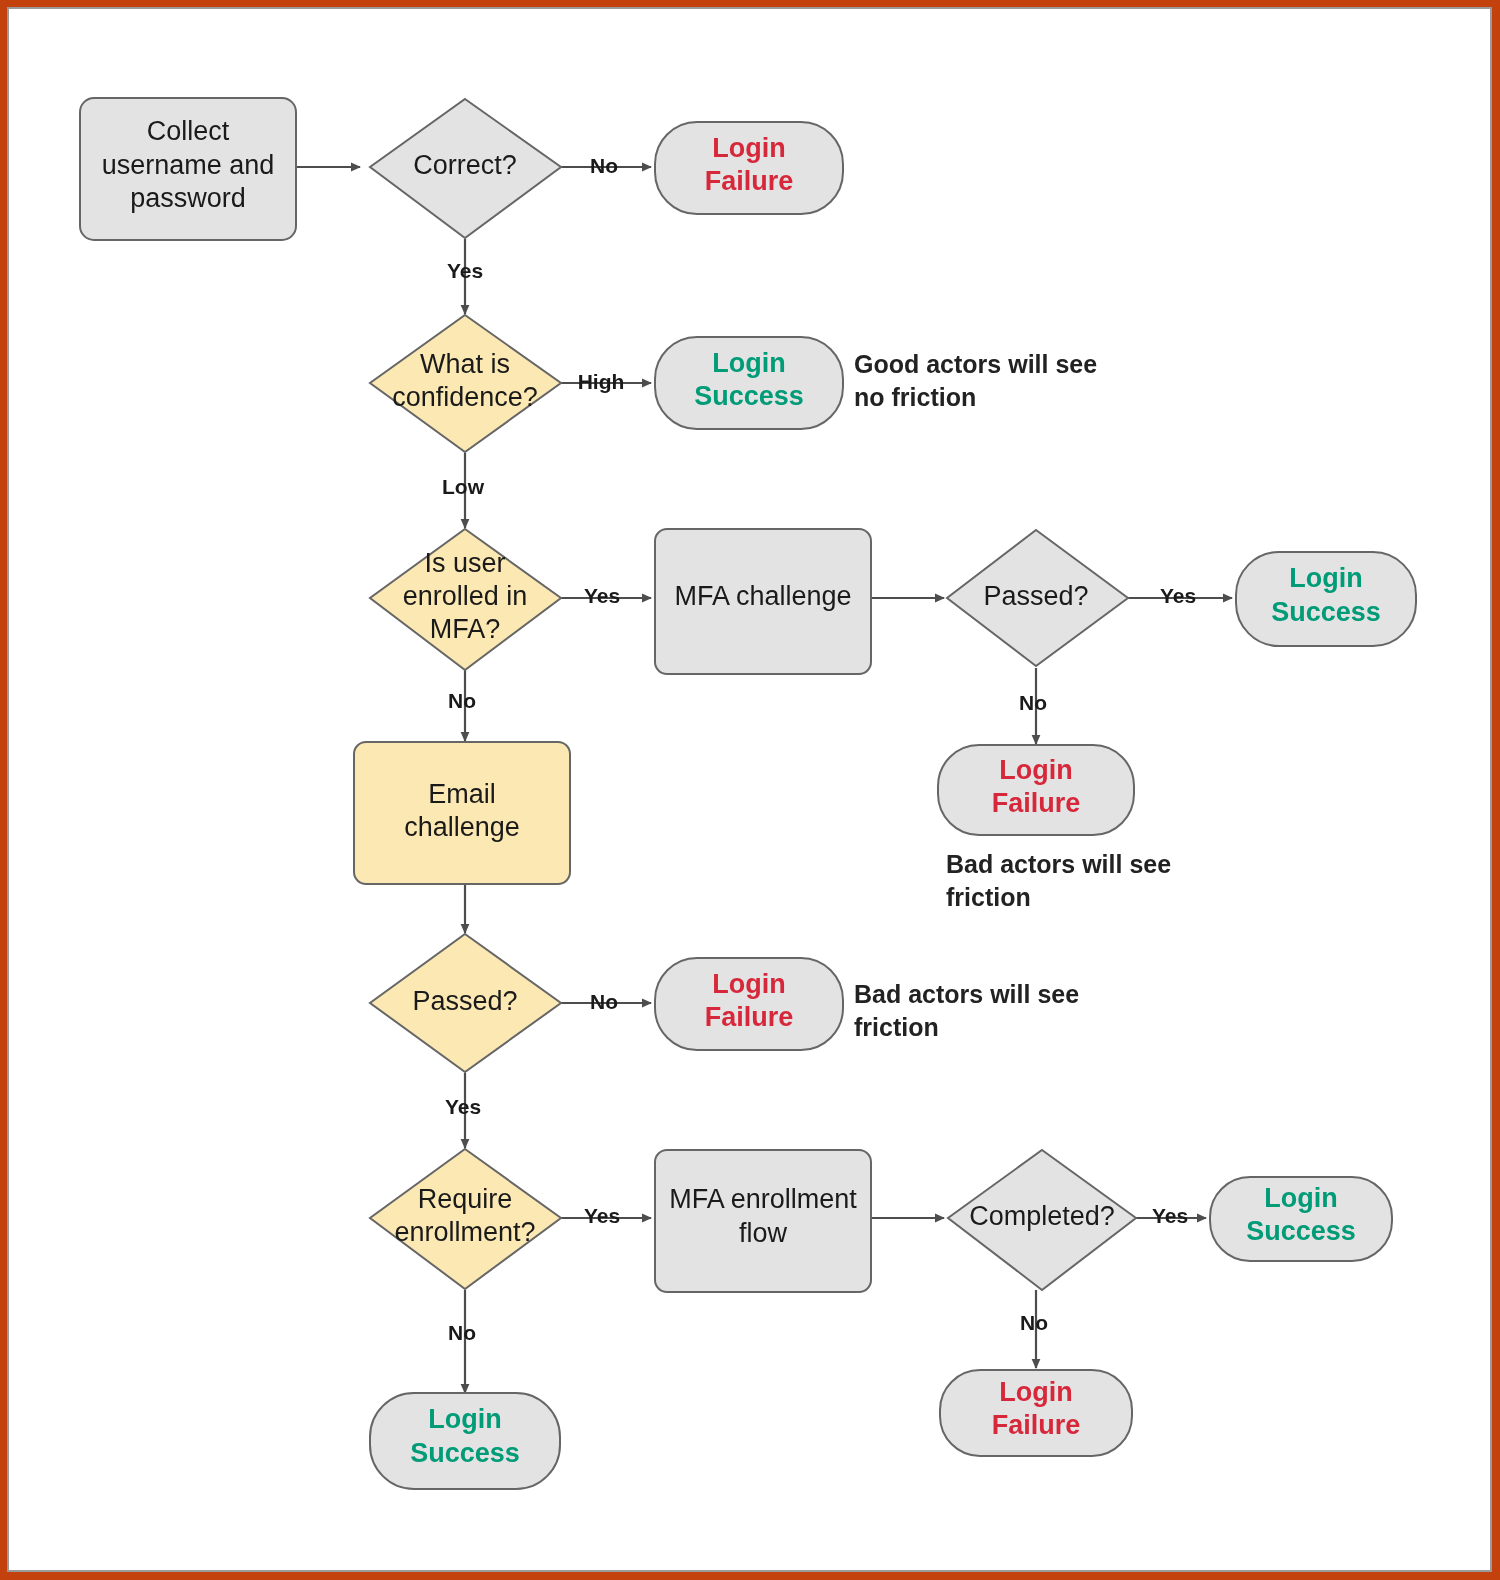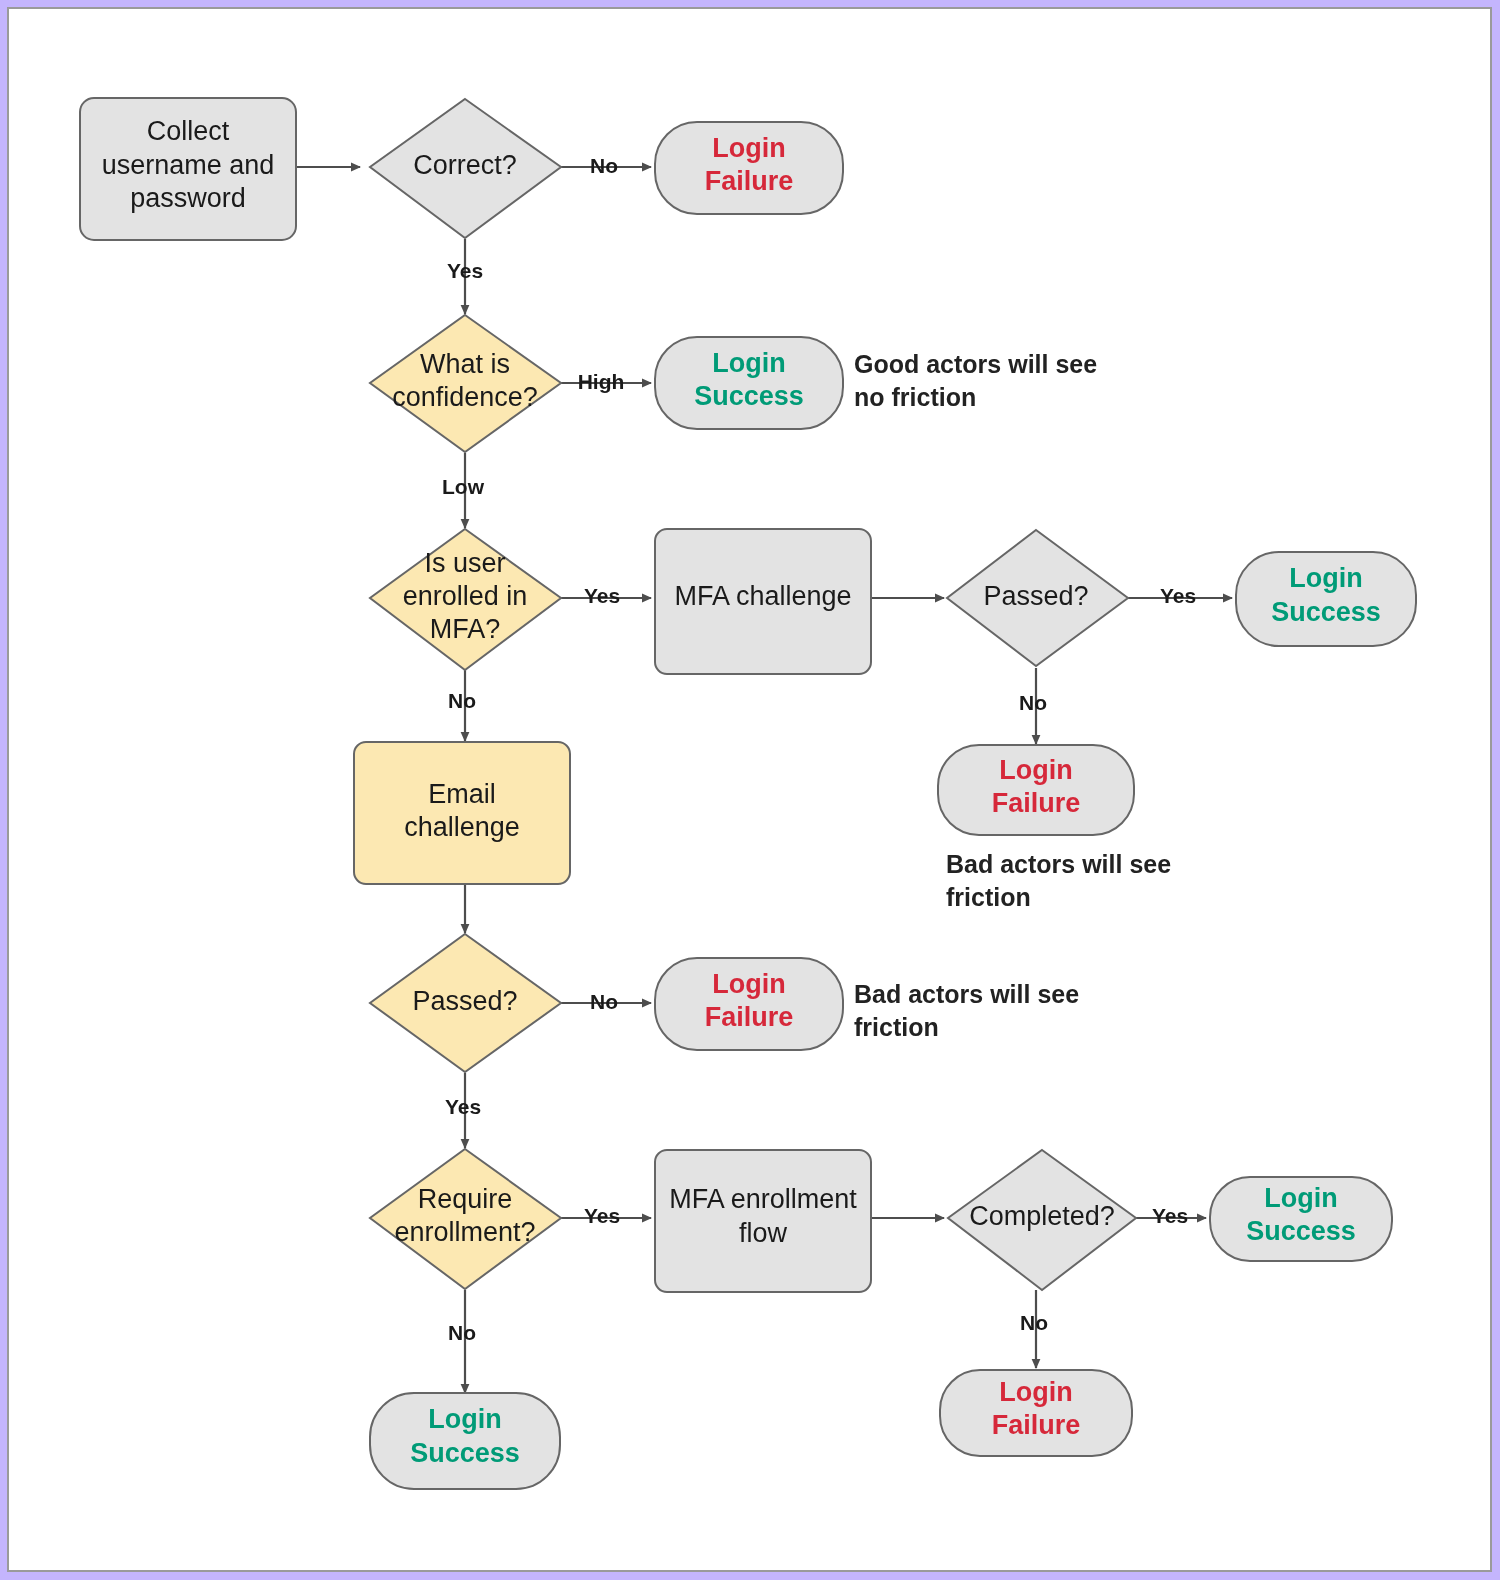--- a/index.html
+++ b/index.html
@@ -5,21 +5,21 @@
   html, body {
     margin: 0;
     padding: 0;
     background: #ffffff;
     font-family: "Liberation Sans", sans-serif;
   }
   #canvas {
     position: relative;
     width: 1500px;
     height: 1580px;
-    background: #c4b5fd;
+    background: #c2410c;
     overflow: hidden;
     text-align: center;
   }
   #frame {
     position: absolute;
     left: 7px;
     top: 7px;
     width: 1485px;
     height: 1565px;
     border: 2px solid #9a9a9a;

